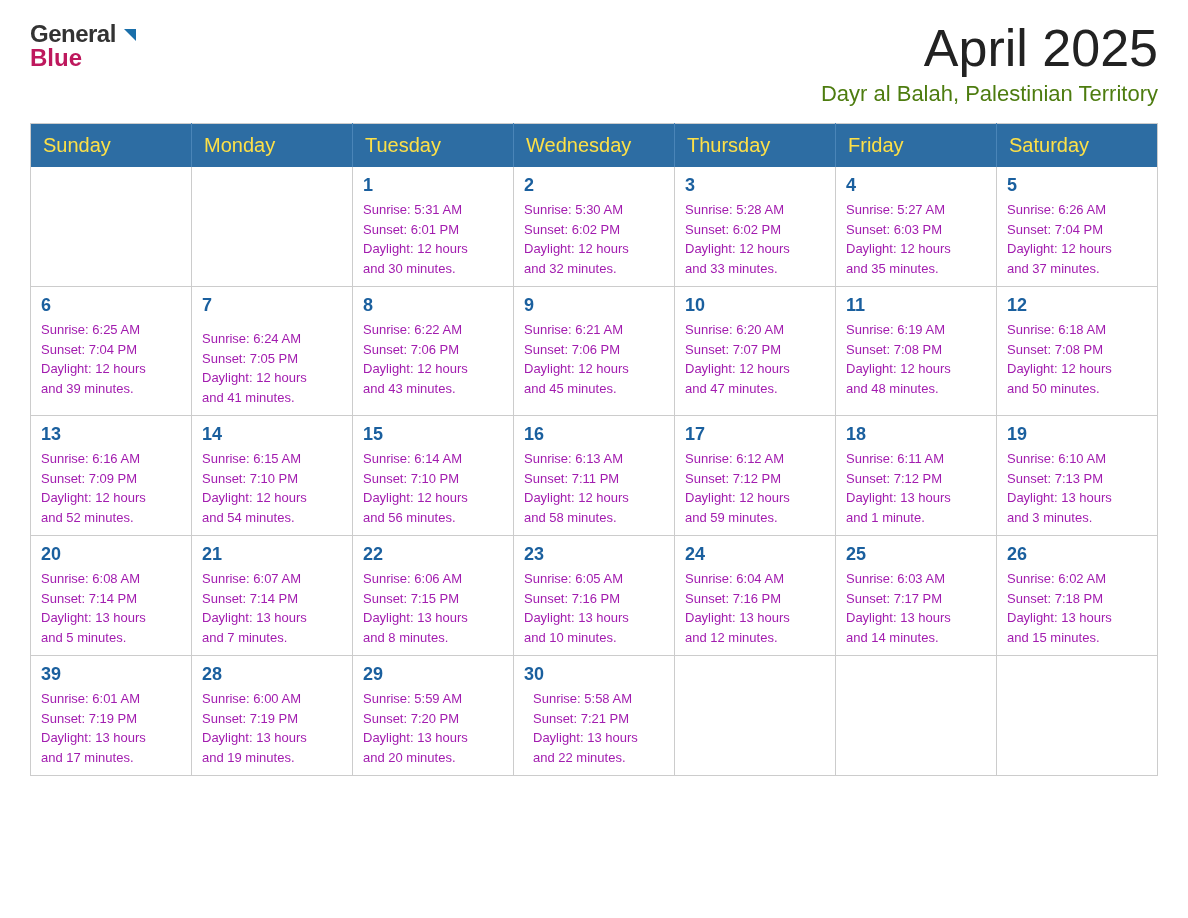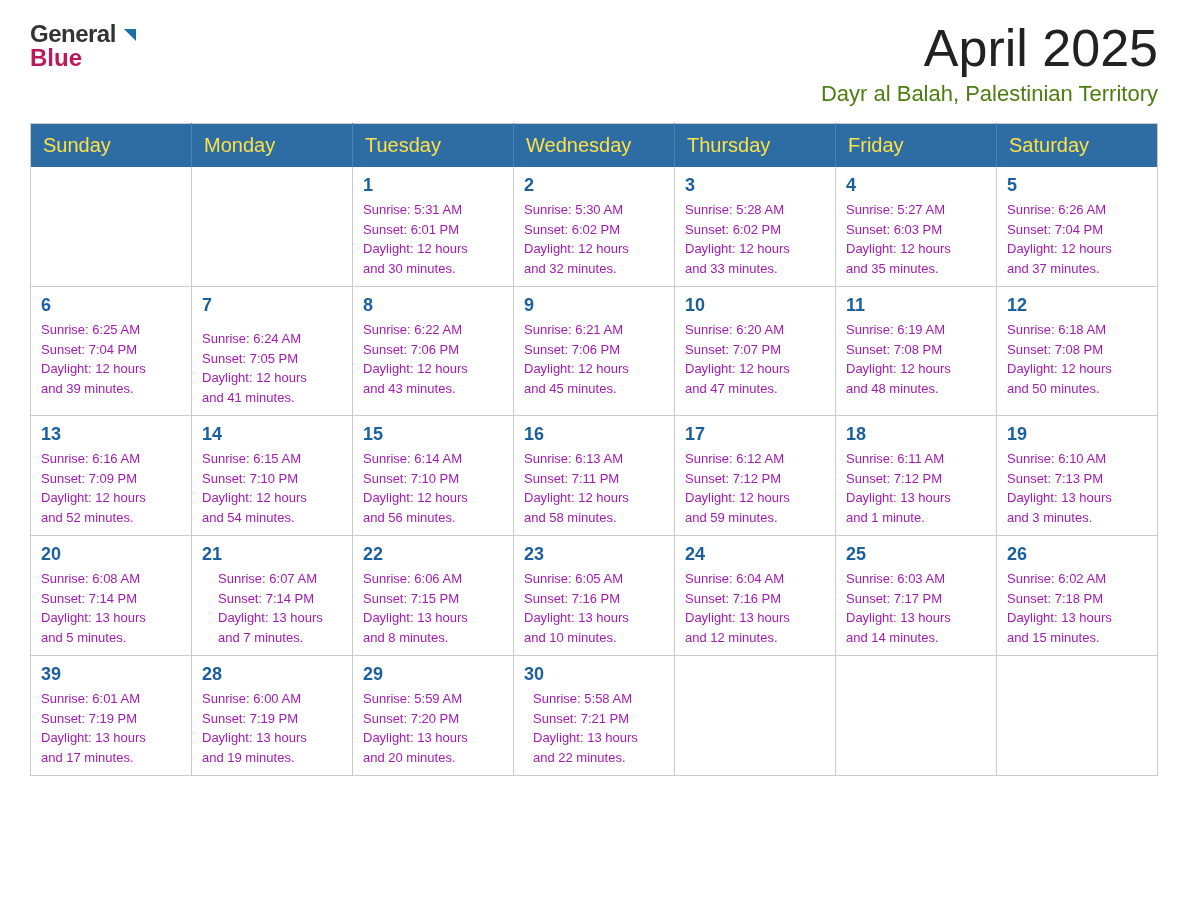--- a/index.html
+++ b/index.html
@@ -286,21 +286,21 @@
       <tr>
         <td>
           <span class="day-number">20</span>
           <div class="day-info" style="white-space: pre-line;">Sunrise: 6:08 AM
 Sunset: 7:14 PM
 Daylight: 13 hours
 and 5 minutes.</div>
         </td>
         <td>
           <span class="day-number">21</span>
-          <div class="day-info" style="white-space: pre-line; margin-left: 16px;">Sunrise: 6:07 AM
+          <div class="day-info" style="white-space: pre-line;">Sunrise: 6:07 AM
 Sunset: 7:14 PM
 Daylight: 13 hours
 and 7 minutes.</div>
         </td>
         <td>
           <span class="day-number">22</span>
           <div class="day-info" style="white-space: pre-line;">Sunrise: 6:06 AM
 Sunset: 7:15 PM
 Daylight: 13 hours
 and 8 minutes.</div>

